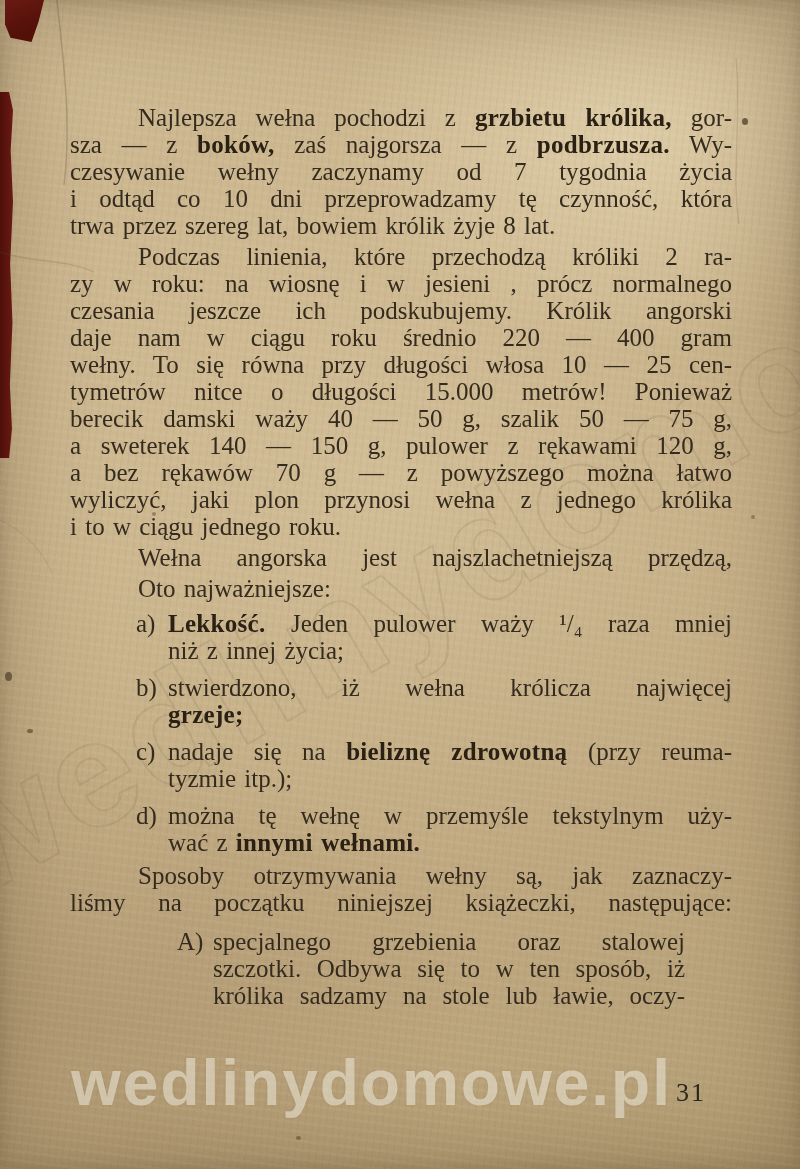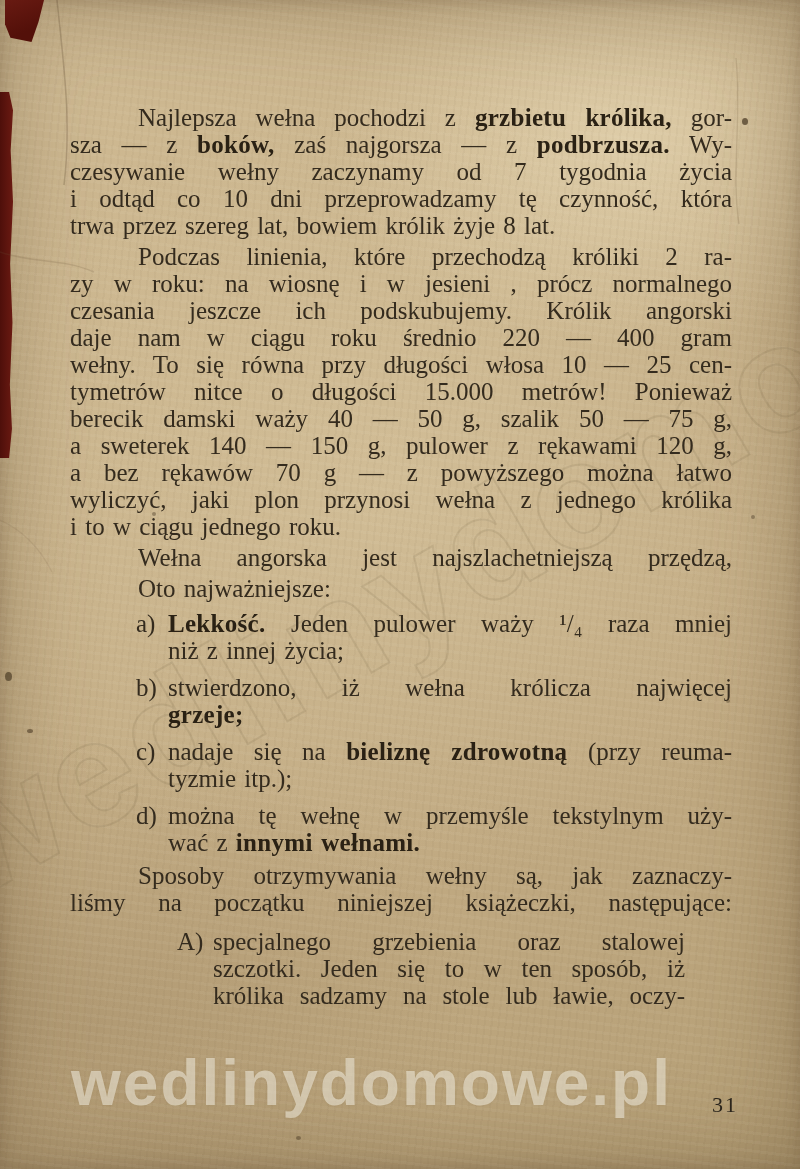--- a/index.html
+++ b/index.html
@@ -55,21 +55,21 @@
   .itemA{position:relative;margin-left:143px;width:472px;}
   .itemA .marker{position:absolute;left:-36px;top:0;}
   .wm{
     position:absolute;left:71px;top:1046px;
     font-family:"Liberation Sans","DejaVu Sans",sans-serif;
     font-weight:bold;font-size:64px;letter-spacing:2px;
     color:rgba(255,252,242,0.48);
     text-shadow:0 0 2px rgba(140,118,82,0.25);
     white-space:nowrap;pointer-events:none;
   }
-  .pagenum{position:absolute;left:712px;top:1078px;font-size:22px;letter-spacing:2px;color:#2b251c;margin-top:14px;}
+  .pagenum{position:absolute;left:676px;top:1078px;font-size:26px;letter-spacing:2px;color:#2b251c;}
   .speck{position:absolute;border-radius:50%;background:#4e3e28;}
 </style>
 </head>
 <body>
 
 <div class="page">
 
   <div class="mark-corner"></div>
   <div class="mark-edge"></div>
 
@@ -141,21 +141,21 @@
 
     <div class="para indent mt6">
         <div class="line">Sposoby otrzymywania wełny są, jak zaznaczy-</div>
         <div class="line">liśmy na początku niniejszej książeczki, następujące:</div>
       </div>
 
     <div class="itemA mt12">
       <span class="marker">A)</span>
       <div>
           <div class="line">specjalnego grzebienia oraz stalowej</div>
-          <div class="line">szczotki. Jeden się to w ten sposób, iż</div>
+          <div class="line">szczotki. Odbywa się to w ten sposób, iż</div>
           <div class="line">królika sadzamy na stole lub ławie, oczy-</div>
         </div>
     </div>
   </div>
 
   <div class="wm">wedlinydomowe.pl</div>
   <div class="pagenum">31</div>
 
   <div class="speck" style="left:742px;top:118px;width:6px;height:7px;opacity:.75"></div>
   <div class="speck" style="left:5px;top:672px;width:7px;height:9px;opacity:.7"></div>

